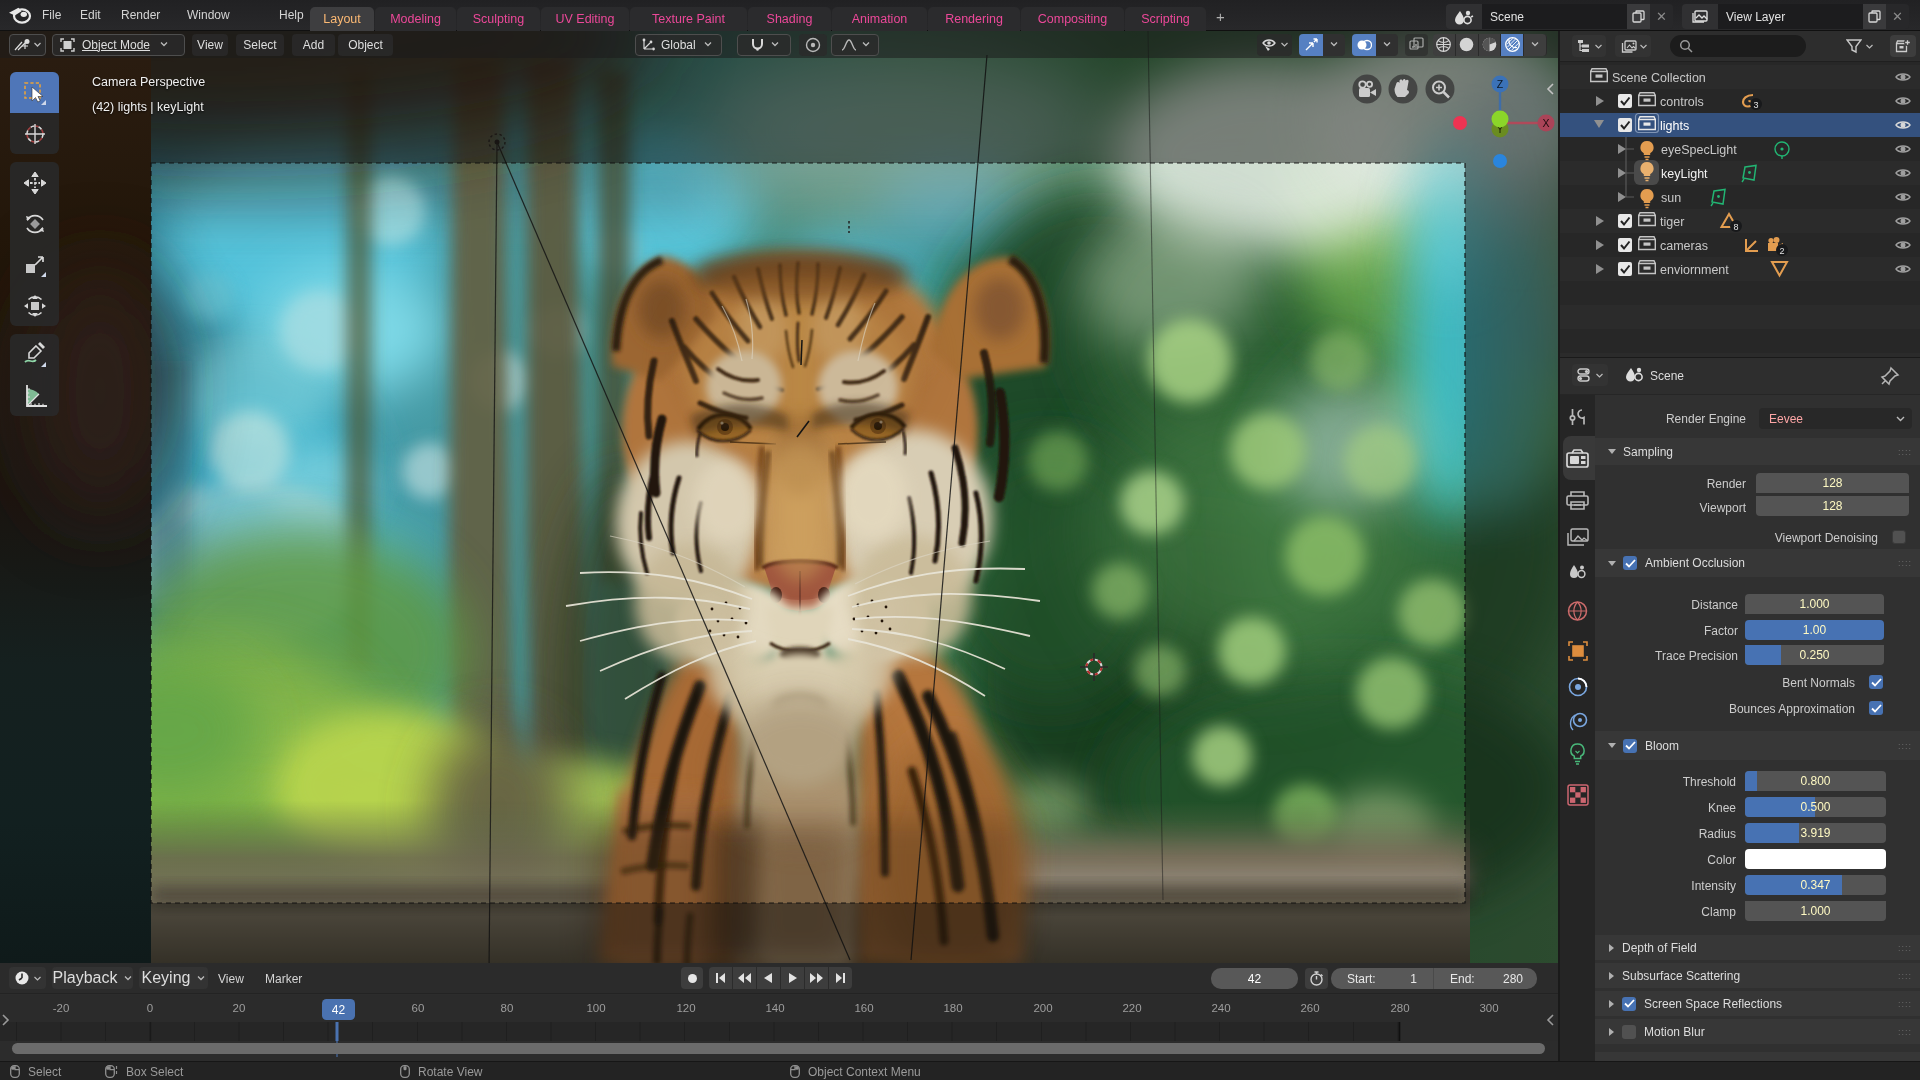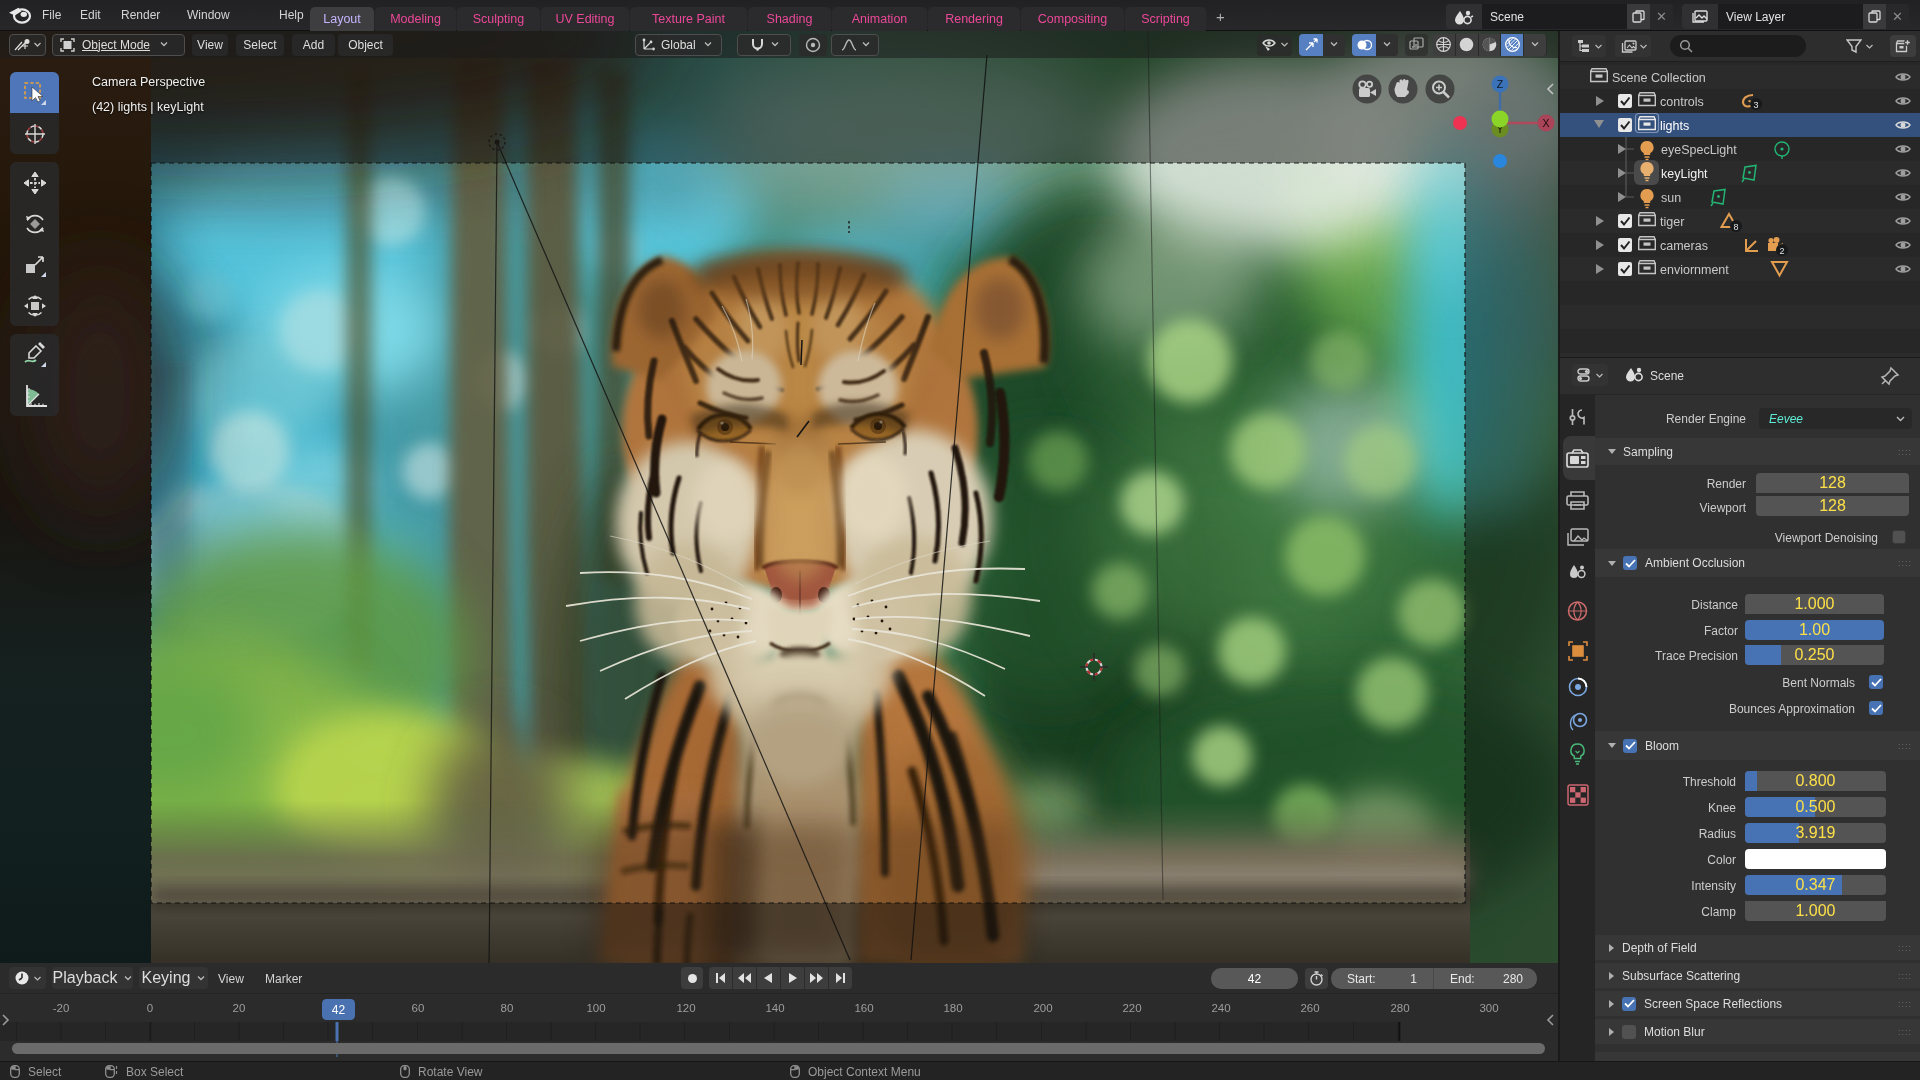--- a/index.html
+++ b/index.html
@@ -11,21 +11,21 @@
 .wtab { background:#2b2b2d; color:#ec4899; border-radius:5px 5px 0 0; margin-left:1px;
   display:flex; align-items:center; justify-content:center; }
 .hbtn { height:22px; background:rgba(43,43,43,0.8); border-radius:4px; color:#dedede;
   display:flex; align-items:center; justify-content:center; }
 .shbtn { width:23px; height:22px; display:flex; align-items:center; justify-content:center; border-right:1px solid #2a2a2a; }
 .tbtn { width:49px; height:41px; display:flex; align-items:center; justify-content:center; }
 .pbtn { width:23px; height:22px; background:#3d3d3d; margin-right:1px;
   display:flex; align-items:center; justify-content:center; }
 .plabel { position:absolute; font-size:12px; color:#cccccc; text-align:right; }
 .pfield { position:absolute; height:20px; background:#545454; border-radius:4px; overflow:hidden;
-  color:#fde047; font-size:16px; display:flex; align-items:center; justify-content:center; }
+  color:#fef9c3; font-size:12px; display:flex; align-items:center; justify-content:center; }
 .phead { position:absolute; left:35px; width:325px; background:#373737; display:flex; align-items:center;
   font-size:12px; color:#dddddd; }
 .ptri { width:0; height:0; border-left:5px solid #b0b0b0; border-top:4px solid transparent;
   border-bottom:4px solid transparent; margin-right:8px; }
 .ptrid { width:0; height:0; border-top:5px solid #b0b0b0; border-left:4px solid transparent;
   border-right:4px solid transparent; margin-right:7px; }
 .pcheck { width:14px; height:14px; background:#4772b3; border-radius:3px; position:relative; }
 .pcheck svg { position:absolute; left:1.5px; top:2.5px; }
 .dots { position:absolute; right:8px; color:#6b6b6b; font-size:9px; letter-spacing:1px; }
 .pcheck.abs { position:absolute; }
@@ -41,21 +41,21 @@
       <ellipse cx="15.8" cy="9.3" rx="3.2" ry="2.6" fill="#e8e8e8"></ellipse>
       <path d="M1 7.8 L10.5 2.8 L13.5 6.2 L6.8 10.5 Z" fill="#e8e8e8"></path>
     </svg>
     <div class="abs txt" style="left:42px;top:8px;">File</div>
     <div class="abs txt" style="left:80px;top:8px;">Edit</div>
     <div class="abs txt" style="left:121px;top:8px;">Render</div>
     <div class="abs txt" style="left:187px;top:8px;">Window</div>
     <div class="abs txt" style="left:253px;top:8px;margin-left:26px;">Help</div>
 
     <div class="abs" id="tabs" style="left:310px;top:7px;height:24px;display:flex;font-size:12.5px;">
-      <div style="width:64px;background:#3e3e40;color:#c4b5fd;border-radius:5px 5px 0 0;display:flex;align-items:center;justify-content:center;">Layout</div>
+      <div style="width:64px;background:#3e3e40;color:#fdba74;border-radius:5px 5px 0 0;display:flex;align-items:center;justify-content:center;">Layout</div>
       <div class="wtab" style="width:81px;">Modeling</div>
       <div class="wtab" style="width:83px;">Sculpting</div>
       <div class="wtab" style="width:88px;">UV Editing</div>
       <div class="wtab" style="width:117px;">Texture Paint</div>
       <div class="wtab" style="width:83px;">Shading</div>
       <div class="wtab" style="width:95px;">Animation</div>
       <div class="wtab" style="width:92px;">Rendering</div>
       <div class="wtab" style="width:103px;">Compositing</div>
       <div class="wtab" style="width:81px;">Scripting</div>
     </div>
@@ -1193,21 +1193,21 @@
         <rect x="0" y="0" width="20" height="20" rx="2" fill="none" stroke="#cc6670" stroke-width="1.5"></rect>
         <rect x="2" y="2" width="5.3" height="5.3"></rect>
           <rect x="12.6" y="2" width="5.3" height="5.3"></rect>
         <rect x="7.3" y="7.3" width="5.3" height="5.3"></rect>
         <rect x="2" y="12.6" width="5.3" height="5.3"></rect>
           <rect x="12.6" y="12.6" width="5.3" height="5.3"></rect>
       </g>
     </svg>
 
     <div class="plabel" style="right:174px;top:54px;">Render Engine</div>
-    <div class="abs" style="left:199px;top:50px;width:153px;height:21px;background:#282828;border-radius:4px;display:flex;align-items:center;color:#5eead4;font-style:italic;">
+    <div class="abs" style="left:199px;top:50px;width:153px;height:21px;background:#282828;border-radius:4px;display:flex;align-items:center;color:#fca5a5;">
       <span style="margin-left:10px;">Eevee</span>
       <svg style="margin-left:auto;margin-right:7px;" width="9" height="6" viewBox="0 0 9 6">
           <path d="M1 1 L4.5 4.5 L8 1" stroke="#bbb" stroke-width="1.4" fill="none"></path>
         </svg>
     </div>
     <div class="phead" style="top:80px;height:27px;"><div class="ptrid" style="margin-left:13px;"></div>Sampling<div class="dots">::::</div></div>
     <div class="plabel" style="right:174px;top:119px;">Render</div>
     <div class="pfield" style="left:196px;top:115px;width:153px;border-radius:4px 4px 0 0;">128</div>
     <div class="plabel" style="right:174px;top:143px;">Viewport</div>
     <div class="pfield" style="left:196px;top:138px;width:153px;border-radius:0 0 4px 4px;">128</div>

